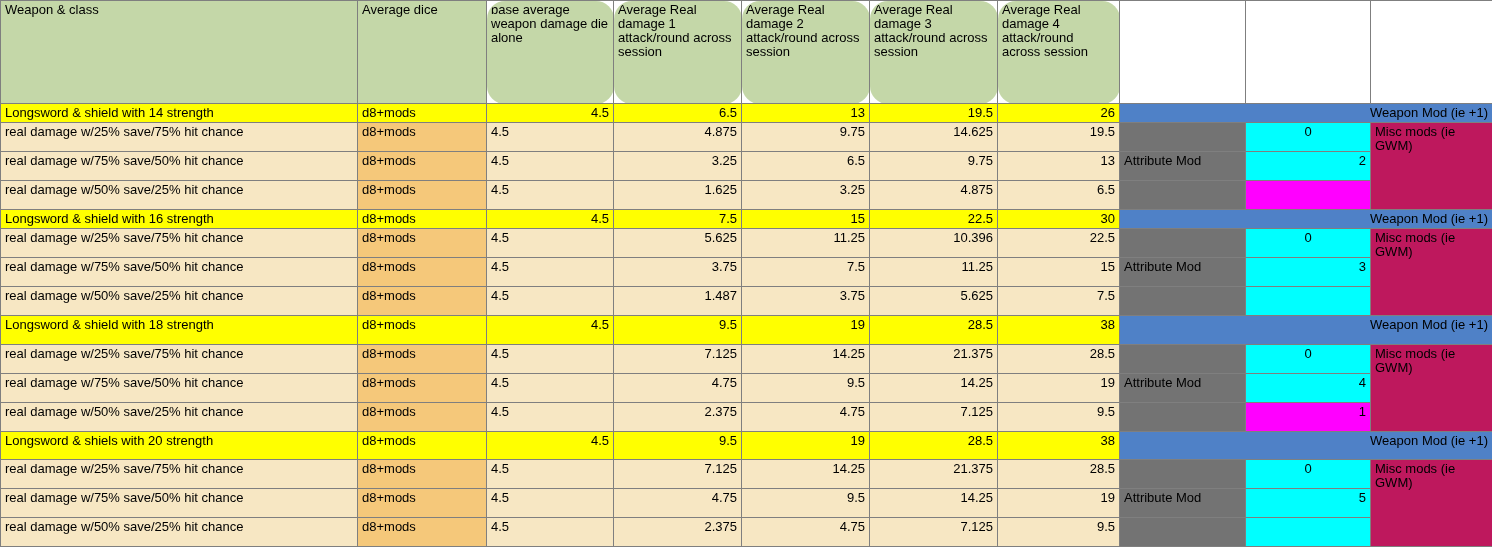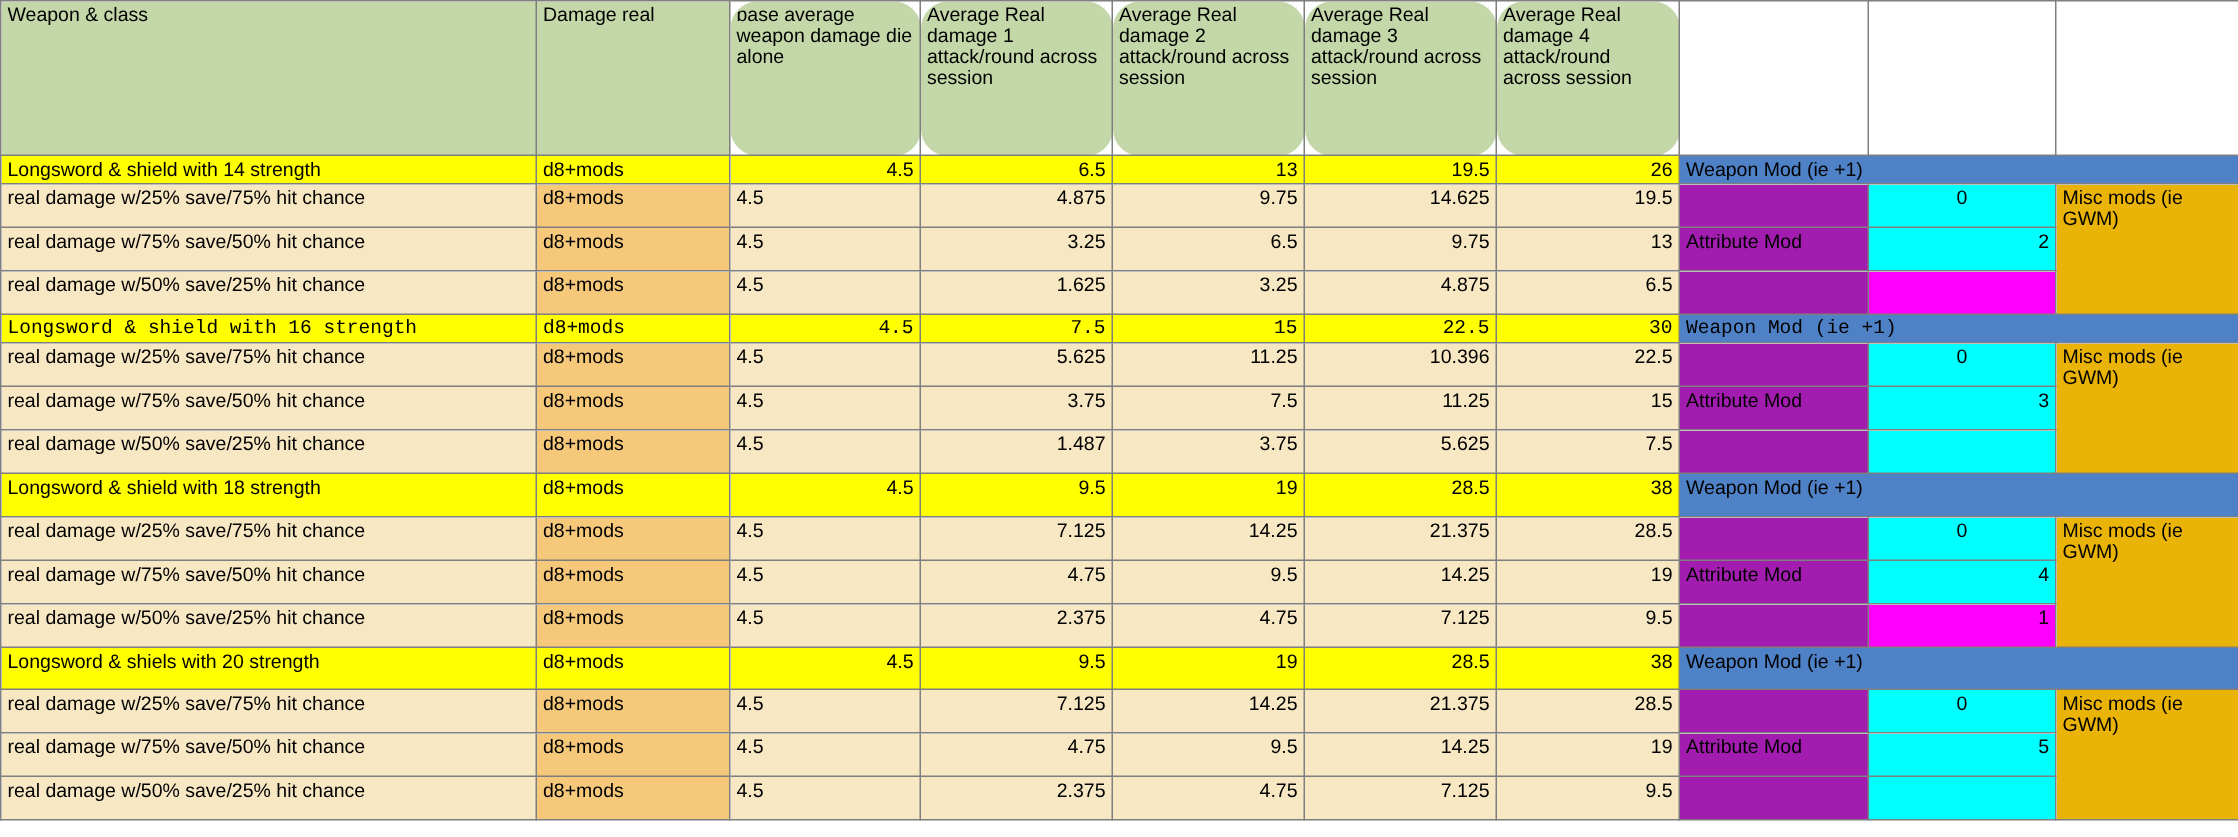--- a/index.html
+++ b/index.html
@@ -59,25 +59,25 @@
     font-weight: normal;
   }
   .row-a { background: #f7e7c3; }
   .row-b { background: #f5c87a; }
 
   .num { text-align: right; }
 
   .blue-head {
     background: #4f81c7;
     font-weight: bold;
-    text-align: left;
+    text-align: right;
     color: #000000;
   }
-  .cyan { background: #a21caf; }
-  .magenta-label { background: #eab308; font-size: 12.5px; line-height: 14px;}
+  .cyan { background: #737373; }
+  .magenta-label { background: #be185d; font-size: 12.5px; line-height: 14px;}
   .cyan-right { background: #00ffff; text-align: right; }
   .magenta-right { background: #ff00ff; text-align: right; }
 </style>
 </head>
 <body>
 
 <table class="sheet">
   <colgroup>
     <col class="c-weapon">
       <col class="c-dice">
@@ -87,21 +87,21 @@
       <col class="c-ar3">
       <col class="c-ar4">
     <col class="c-lbl">
       <col class="c-val">
       <col class="c-misc">
   </colgroup>
 
   <tbody>
       <tr style="height:103px;">
     <td class="hdr">Weapon &amp; class</td>
-    <td class="hdr">Damage real</td>
+    <td class="hdr">Average dice</td>
     <td class="hdr top">base average weapon damage die alone</td>
     <td class="hdr top">Average Real damage 1 attack/round across session</td>
     <td class="hdr top">Average Real damage 2 attack/round across session</td>
     <td class="hdr top">Average Real damage 3 attack/round across session</td>
     <td class="hdr top">Average Real damage 4 attack/round across session</td>
     <td class="hdr-blank"></td>
     <td class="hdr-blank"></td>
     <td class="hdr-blank"></td>
   </tr>
 
@@ -143,21 +143,21 @@
     <td class="row-b">d8+mods</td>
     <td class="row-a">4.5</td>
     <td class="row-a num">1.625</td>
     <td class="row-a num">3.25</td>
     <td class="row-a num">4.875</td>
     <td class="row-a num">6.5</td>
     <td class="cyan"></td>
     <td class="magenta-right"></td>
   </tr>
 
-  <tr style="height:16px;font-family:Liberation Mono, monospace;">
+  <tr style="height:16px;">
     <td class="grp">Longsword &amp; shield with 16 strength</td>
     <td class="grp-plain">d8+mods</td>
     <td class="grp-plain num">4.5</td>
     <td class="grp-plain num">7.5</td>
     <td class="grp-plain num">15</td>
     <td class="grp-plain num">22.5</td>
     <td class="grp-plain num">30</td>
     <td class="blue-head" colspan="3">Weapon Mod (ie +1)</td>
   </tr>
   <tr style="height:29px;">

